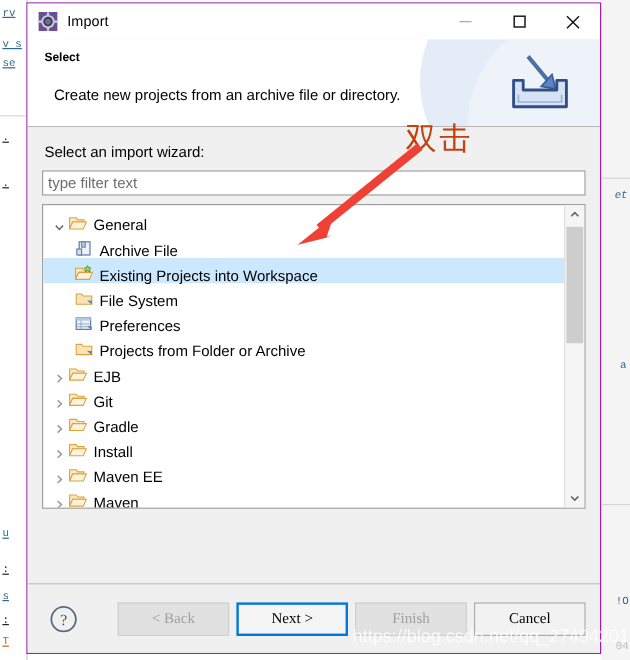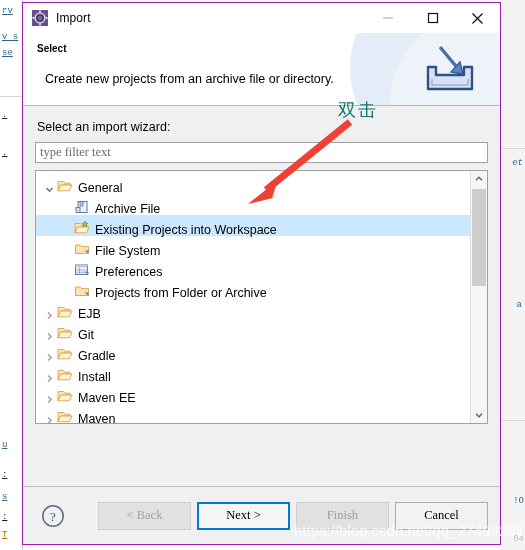--- a/index.html
+++ b/index.html
@@ -166,21 +166,21 @@
     color: #000;
   }
   .filter-input {
     position: absolute;
     left: 12px; top: 36px;
     width: 453px;
     height: 21px;
     box-sizing: border-box;
     background: #fff;
     border: 1px solid #a0a0a0;
-    font-family: Liberation Serif, serif;
+    font-family: Liberation Sans, sans-serif;
     font-size: 12.5px;
     color: #000;
     padding: 0 4px;
     outline: none;
   }
   .filter-input::placeholder { color: #6d6d6d; opacity: 1; }
 
   .tree-panel {
     position: absolute;
     left: 12px; top: 64px;
@@ -205,21 +205,21 @@
     align-items: flex-end;
     font-size: 12.5px;
     color: #000;
     white-space: nowrap;
     padding-left: 6px;
     box-sizing: border-box;
   }
   .tree-row.selected {
     background: #cce8ff;
   }
-  .tree-row.child { padding-left: 38px; }
+  .tree-row.child { padding-left: 26px; }
 
   .twisty {
     width: 15px;
     flex: 0 0 auto;
     display: flex;
     align-items: center;
     justify-content: center;
   }
   .row-icon {
     width: 16px; height: 16px;
@@ -305,22 +305,22 @@
   }
   .btn.plain {
     background: #f2f2f2;
     border: 1px solid #adadad;
   }
 
   
   .anno-text {
     position: absolute;
     left: 338px; top: 98px;
-    font-size: 18px;
-    color: #0f766e;
+    font-size: 26px;
+    color: #c2410c;
     font-family: "DejaVu Sans", sans-serif;
     letter-spacing: 2px;
     z-index: 40;
     pointer-events: none;
   }
   .anno-arrow {
     position: absolute;
     left: 232px; top: 118px;
     width: 130px; height: 90px;
     z-index: 40;

